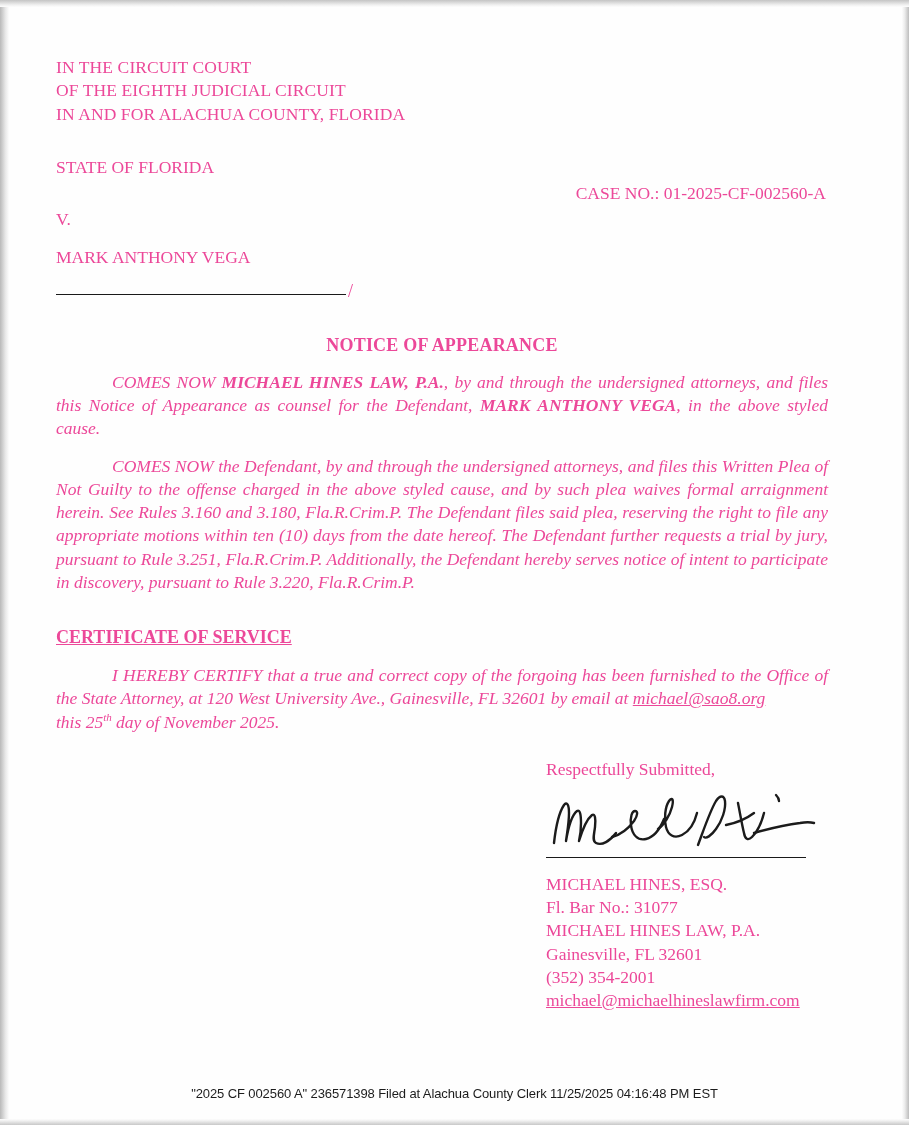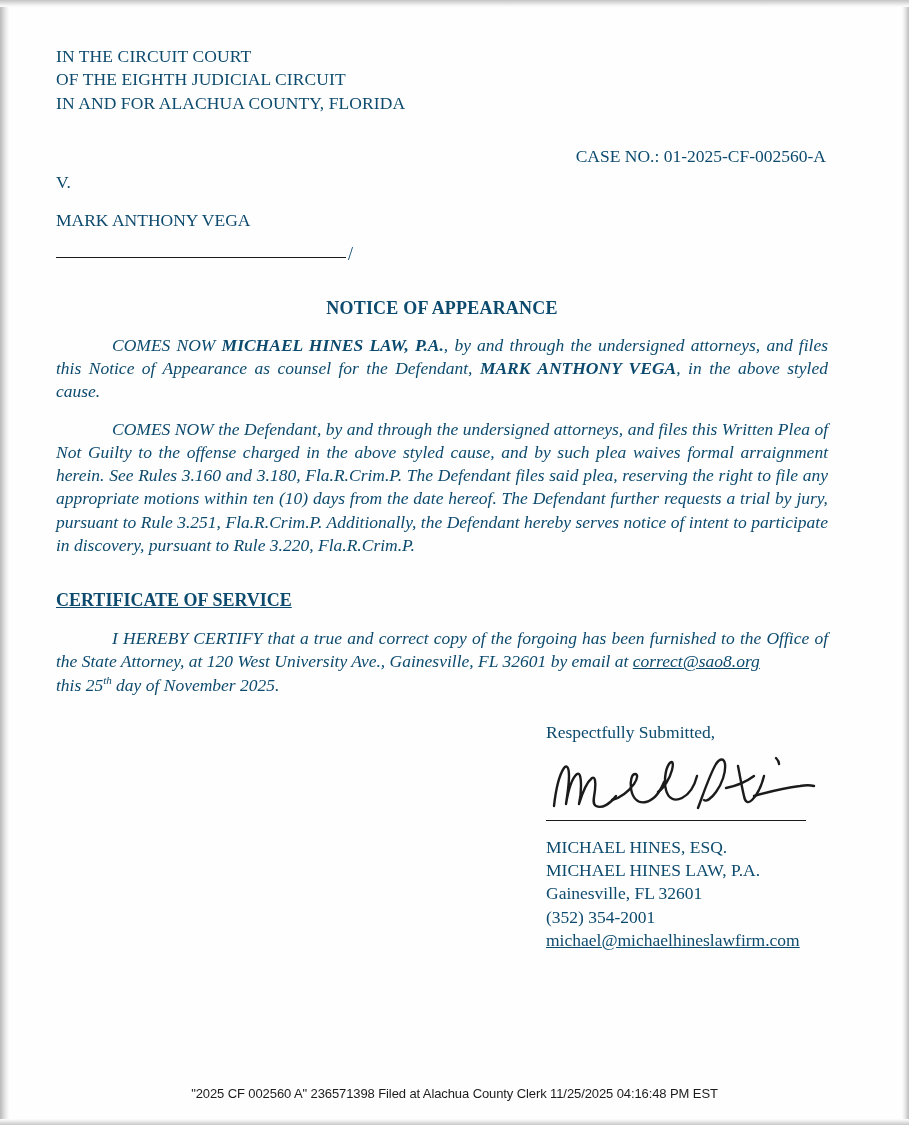--- a/index.html
+++ b/index.html
@@ -48,25 +48,25 @@
   .edge-bottom {
     position: absolute;
     left: 0; right: 0; bottom: 0;
     height: 6px;
     background: linear-gradient(to top, #c8c8c8, #f0f0f0 70%, #fdfdfd);
   }
 
   .content {
     position: absolute;
     left: 56px;
-    top: 45px;
+    top: 56px;
     width: 772px;
     font-size: 17.5px;
     line-height: 1.33;
-    color: #0c4a6e;
+    color: #ec4899;
   }
 
   .caption-block div {
     white-space: nowrap;
   }
   .caption-block {
     letter-spacing: 0.1px;
   }
   .sp-30 { height: 30px; }
   .sp-12 { height: 12px; }
@@ -197,20 +197,23 @@
   <div class="content">
 
     <div class="caption-block">
       <div>IN THE CIRCUIT COURT</div>
       <div>OF THE EIGHTH JUDICIAL CIRCUIT</div>
       <div>IN AND FOR ALACHUA COUNTY, FLORIDA</div>
     </div>
 
     <div class="sp-30"></div>
 
+    <div class="party-row">
+      <span>STATE OF FLORIDA</span>
+    </div>
 
     <div class="party-row">
       <span class="case-no">CASE NO.: 01-2025-CF-002560-A</span>
     </div>
 
     <div class="party-row">
       <span>V.</span>
     </div>
 
     <div class="sp-12"></div>
@@ -227,21 +230,21 @@
     <div class="title-block">
       <div>NOTICE OF APPEARANCE</div>
     </div>
 
     <p class="body"><span>COMES NOW </span><span class="b">MICHAEL HINES LAW, P.A.</span><span>, by and through the undersigned attorneys, and files this Notice of Appearance as counsel for the Defendant, </span><span class="b">MARK ANTHONY VEGA</span><span>, in the above styled cause.</span></p>
 
     <p class="body">COMES NOW the Defendant, by and through the undersigned attorneys, and files this Written Plea of Not Guilty to the offense charged in the above styled cause, and by such plea waives formal arraignment herein.  See Rules 3.160 and 3.180, Fla.R.Crim.P.  The Defendant files said plea, reserving the right to file any appropriate motions within ten (10) days from the date hereof.  The Defendant further requests a trial by jury, pursuant to Rule 3.251, Fla.R.Crim.P.  Additionally, the Defendant hereby serves notice of intent to participate in discovery, pursuant to Rule 3.220, Fla.R.Crim.P.</p>
 
     <div class="cert-head">CERTIFICATE OF SERVICE</div>
 
-    <p class="body"><span>I HEREBY CERTIFY that a true and correct copy of the forgoing has been furnished to the Office of the State Attorney, at 120 West University Ave., Gainesville, FL 32601  by email at </span><span class="lnk">correct@sao8.org</span><br><span>this 25</span><sup class="ord">th</sup><span> day of November 2025.</span></p>
+    <p class="body"><span>I HEREBY CERTIFY that a true and correct copy of the forgoing has been furnished to the Office of the State Attorney, at 120 West University Ave., Gainesville, FL 32601  by email at </span><span class="lnk">michael@sao8.org</span><br><span>this 25</span><sup class="ord">th</sup><span> day of November 2025.</span></p>
 
     <div class="resp">Respectfully Submitted,</div>
 
     <div class="sig-area">
       <svg class="sig-svg" width="270" height="76" viewBox="0 0 270 76">
         <g fill="none" stroke="#1b1b1b" stroke-width="2.4" stroke-linecap="round" stroke-linejoin="round">
           <path d="M6 58 C8 40, 12 26, 16 20 C19 16, 21 20, 21 28 C21 38, 19 48, 18 56 C20 44, 24 30, 29 26 C32 24, 33 30, 33 38 C33 46, 32 52, 31 56 C34 46, 39 34, 44 30 C47 28, 48 34, 47 42 C46 50, 44 56, 48 58 C54 61, 62 56, 68 48"></path>
           <path d="M64 52 C72 50, 80 44, 86 36 C90 30, 90 26, 87 26 C84 26, 82 32, 83 40 C84 50, 90 56, 98 54 C106 52, 112 44, 116 34"></path>
           <path d="M110 44 C116 40, 122 30, 124 22 C126 14, 124 12, 121 16 C117 22, 116 34, 118 42 C120 50, 126 54, 134 50 C142 46, 147 36, 149 28"></path>
           <path d="M150 60 C156 44, 162 26, 168 16 C172 10, 176 10, 177 16 C178 24, 174 36, 168 44 C163 51, 158 54, 156 52"></path>
@@ -249,20 +252,21 @@
           <path d="M190 18 C192 28, 194 40, 196 48 C197 54, 200 56, 204 52 C210 46, 214 36, 216 28"></path>
           <path d="M206 48 C220 44, 236 40, 252 38 C258 37, 262 37, 266 38"></path>
           <path d="M228 10 C230 12, 231 14, 231 16"></path>
         </g>
       </svg>
       <div class="sig-line"></div>
     </div>
 
     <div class="sig-block">
       <div>MICHAEL HINES, ESQ.</div>
+      <div>Fl. Bar No.: 31077</div>
       <div>MICHAEL HINES LAW, P.A.</div>
       <div>Gainesville, FL 32601</div>
       <div>(352) 354-2001</div>
       <div class="lnk">michael@michaelhineslawfirm.com</div>
     </div>
 
   </div>
 
   <div class="footer">"2025 CF 002560 A" 236571398 Filed at Alachua County Clerk 11/25/2025 04:16:48 PM EST</div>
 </div>

